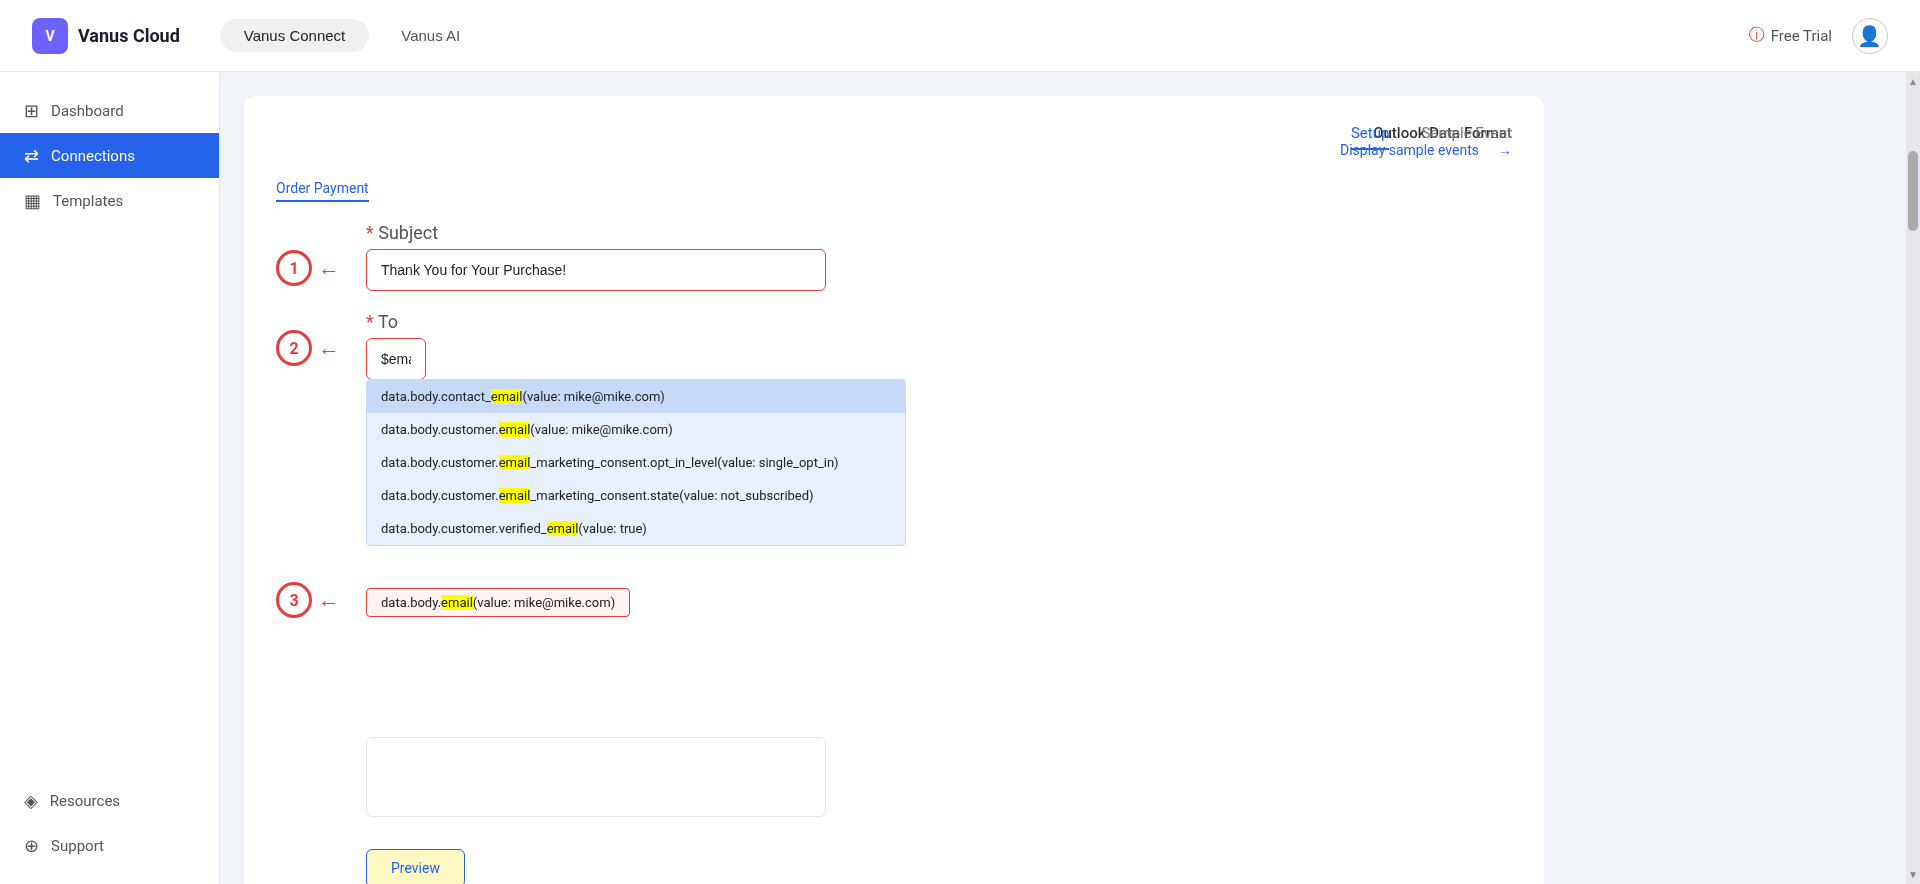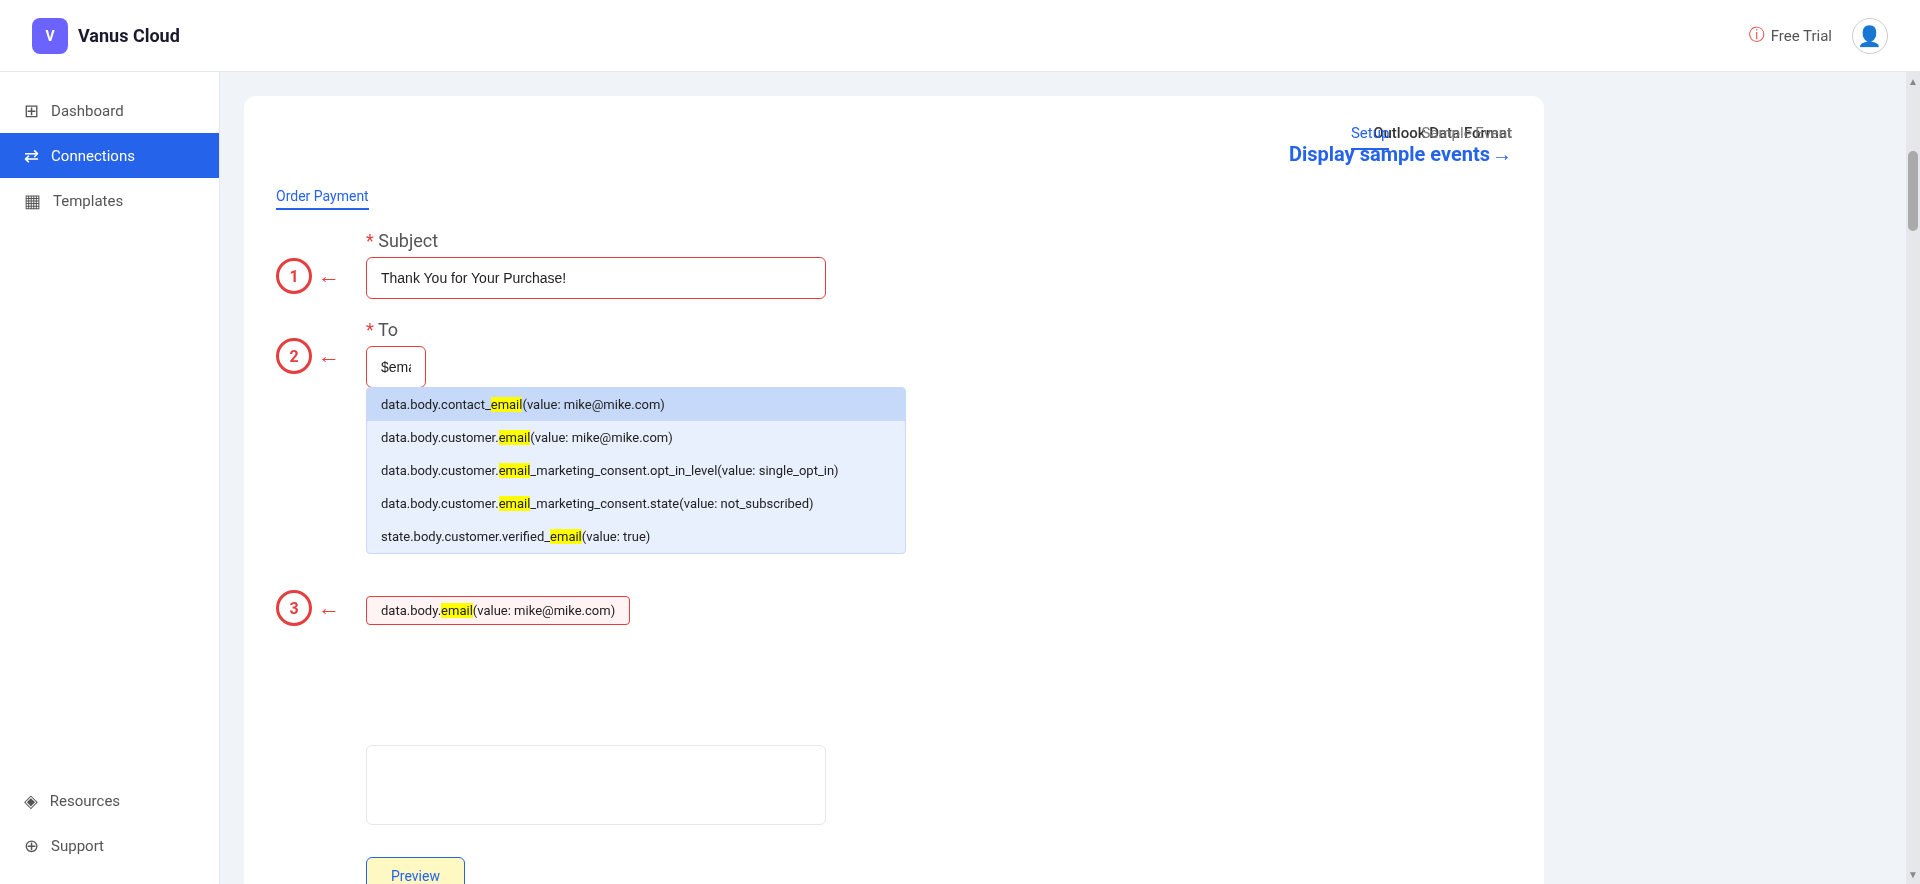--- a/index.html
+++ b/index.html
@@ -46,21 +46,21 @@
     
     .content-card {
       background: #fff; border-radius: 12px;
       padding: 28px 32px; max-width: 1300px;
       position: relative;
     }
 
     
     .card-header { display: flex; align-items: flex-end; justify-content: space-between; margin-bottom: 20px; flex-direction: column; }
     .card-title { font-size: 15px; color: #333; font-weight: 500; }
-    .display-events { display: flex; align-items: center; gap: 2px; color: #2563eb; font-size: 20px; cursor: pointer; font-weight: bold; }
+    .display-events { display: flex; align-items: center; gap: 19px; color: #2563eb; font-size: 14px; cursor: pointer; }
 
     
     .right-tabs { display: flex; gap: 32px; margin-bottom: 24px; }
     .right-tab { font-size: 15px; color: #777; cursor: pointer; padding-bottom: 6px; border-bottom: 2px solid transparent; }
     .right-tab.active { color: #2563eb; border-bottom-color: #2563eb; }
 
     
     .order-tab { display: inline-block; color: #2563eb; font-size: 14px; border-bottom: 2px solid #2563eb; padding-bottom: 4px; margin-bottom: 20px; cursor: pointer; }
 
     
@@ -123,20 +123,24 @@
     }
   </style>
 </head>
 <body>
 
 <div class="topnav">
   <div class="brand">
     <div class="brand-logo">V</div>
     <span class="brand-name">Vanus Cloud</span>
   </div>
+  <div class="nav-tabs">
+    <button class="nav-tab active">Vanus Connect</button>
+    <button class="nav-tab">Vanus AI</button>
+  </div>
   <div class="topnav-right">
     <div class="free-trial">
       <span class="free-trial-icon">ⓘ</span>
       <span>Free Trial</span>
     </div>
     <div class="user-avatar">👤</div>
   </div>
 </div>
 
 <div class="sidebar">
@@ -235,21 +239,21 @@
 
             <div class="dropdown-item">
               <span>data.body.customer.</span><span class="highlight">email</span><span>_marketing_consent.opt_in_level(value: single_opt_in)</span>
             </div>
 
             <div class="dropdown-item">
               <span>data.body.customer.</span><span class="highlight">email</span><span>_marketing_consent.state(value: not_subscribed)</span>
             </div>
 
             <div class="dropdown-item">
-              <span>state.body.customer.verified_</span><span class="highlight">email</span><span>(value: true)</span>
+              <span>data.body.customer.verified_</span><span class="highlight">email</span><span>(value: true)</span>
             </div>
           </div>
 
           
           <div style="margin-top: 200px;">
             <div class="selected-item">
               <span>data.body.</span><span class="highlight">email</span><span>(value: mike@mike.com)</span>
             </div>
           </div>
         </div>

